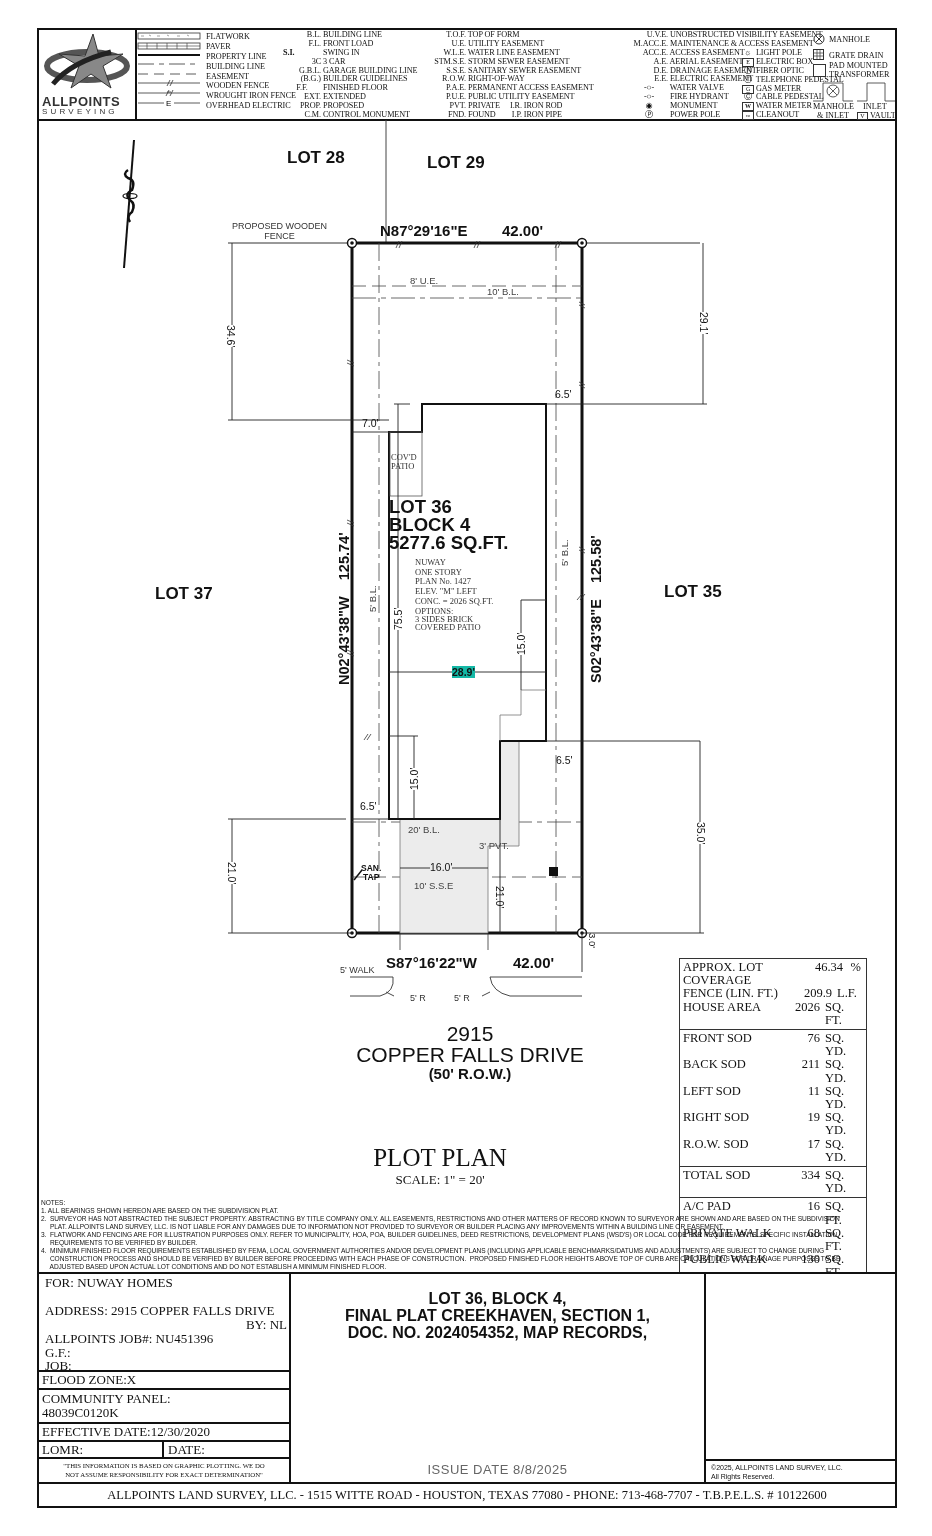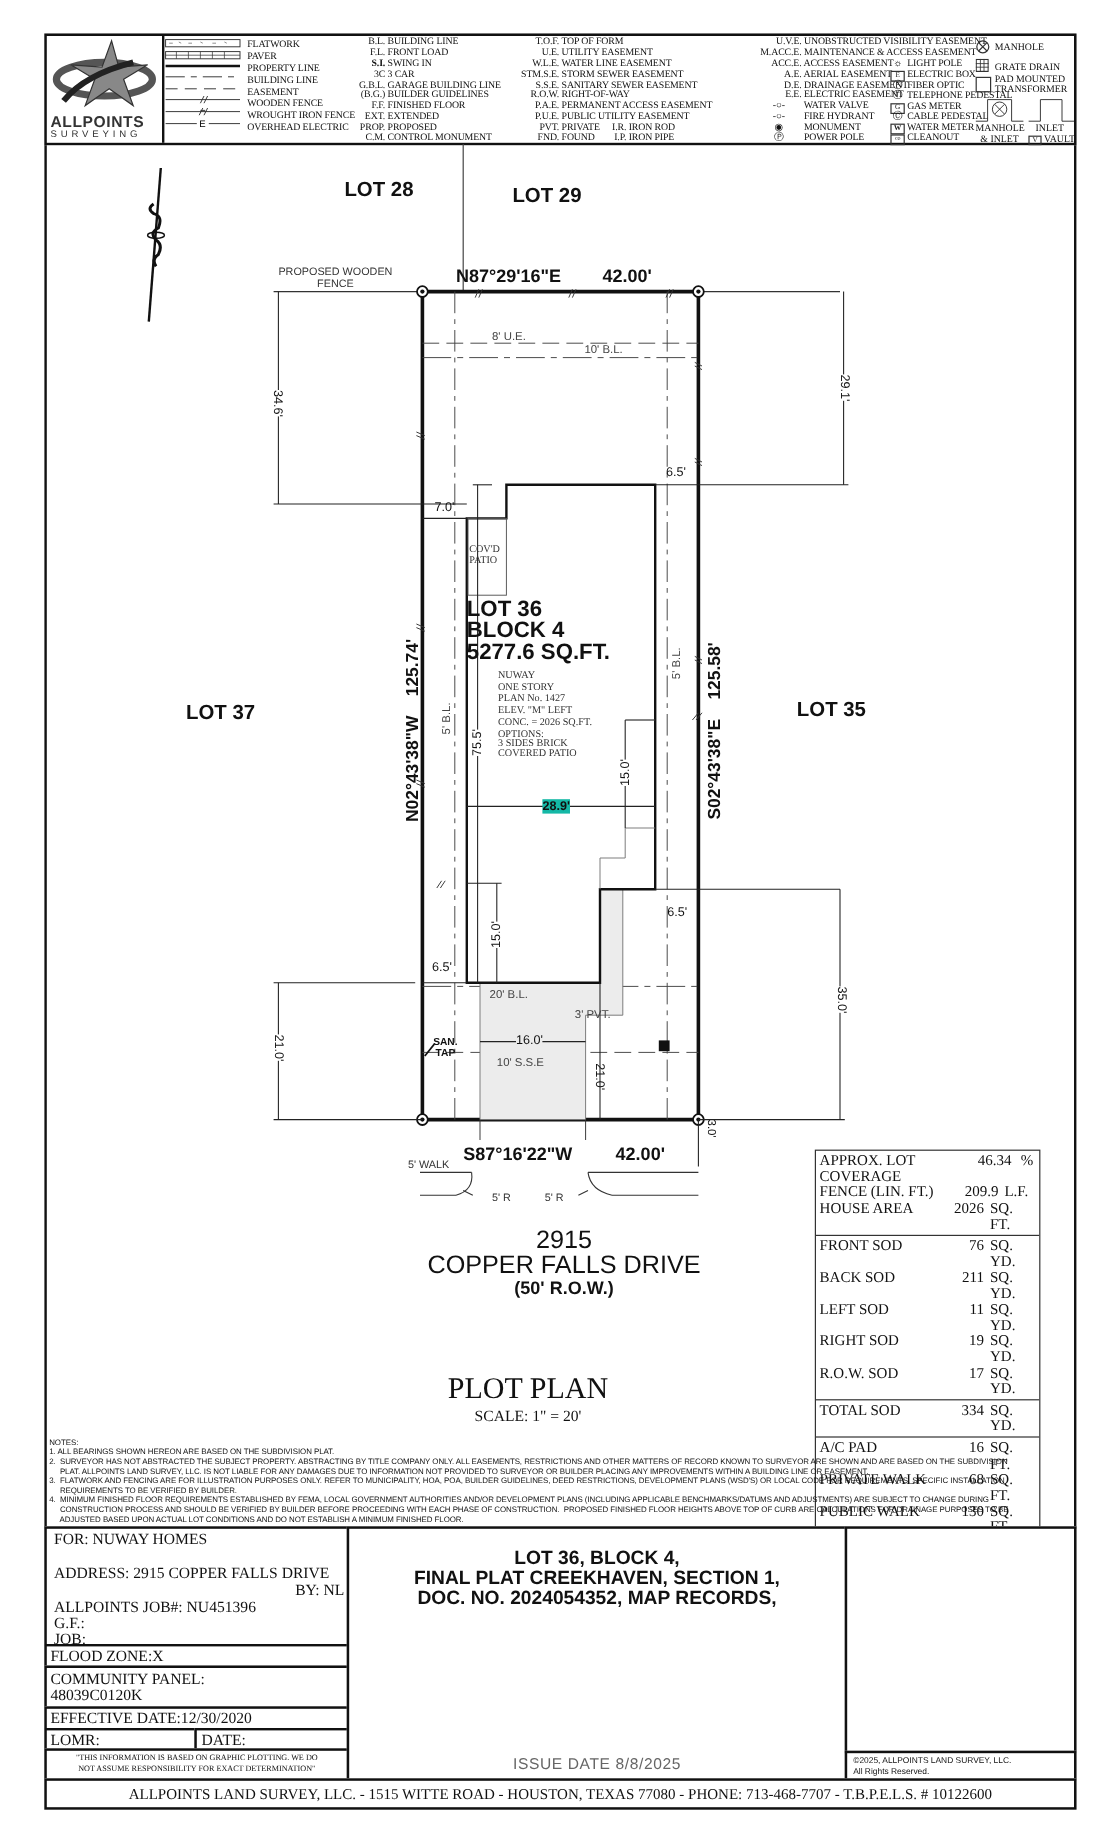--- a/index.html
+++ b/index.html
@@ -77,25 +77,25 @@
     <div style="height:9.9px">BUILDING LINE</div>
     <div style="height:9.9px">EASEMENT</div>
     <div style="height:9.9px">WOODEN FENCE</div>
     <div style="height:9.9px">WROUGHT IRON FENCE</div>
     <div style="height:9.9px">OVERHEAD ELECTRIC</div>
   </div>
 
   <div class="lg" style="left:244px;top:1px;">
     <div><span style="display:inline-block;width:38px;text-align:right;">B.L.</span> <span>BUILDING LINE</span></div>
     <div><span style="display:inline-block;width:38px;text-align:right;">F.L.</span> <span>FRONT LOAD</span></div>
-    <div><span style="display:inline-block;width:38px;text-align:right;font-weight:bold;">S.I.</span> <span>SWING IN</span></div>
+    <div><span style="display:inline-block;width:38px;text-align:left;font-weight:bold;">S.I.</span> <span>SWING IN</span></div>
     <div><span style="display:inline-block;width:38px;text-align:right;">3C</span> <span>3 CAR</span></div>
     <div><span style="display:inline-block;width:38px;text-align:right;">G.B.L.</span> <span>GARAGE BUILDING LINE</span></div>
     <div><span style="display:inline-block;width:38px;text-align:right;">(B.G.)</span> <span>BUILDER GUIDELINES</span></div>
-    <div><span style="display:inline-block;width:38px;text-align:right;">F.F.</span> <span>FINISHED FLOOR</span></div>
+    <div><span style="display:inline-block;width:38px;text-align:center;">F.F.</span> <span>FINISHED FLOOR</span></div>
     <div><span style="display:inline-block;width:38px;text-align:right;">EXT.</span> <span>EXTENDED</span></div>
     <div><span style="display:inline-block;width:38px;text-align:right;">PROP.</span> <span>PROPOSED</span></div>
     <div><span style="display:inline-block;width:38px;text-align:right;">C.M.</span> <span>CONTROL MONUMENT</span></div>
   </div>
 
   <div class="lg" style="left:385px;top:1px;">
     <div><span style="display:inline-block;width:42px;text-align:right;">T.O.F.</span> <span>TOP OF FORM</span></div>
     <div><span style="display:inline-block;width:42px;text-align:right;">U.E.</span> <span>UTILITY EASEMENT</span></div>
     <div><span style="display:inline-block;width:42px;text-align:right;">W.L.E.</span> <span>WATER LINE EASEMENT</span></div>
     <div><span style="display:inline-block;width:42px;text-align:right;">STM.S.E.</span> <span>STORM SEWER EASEMENT</span></div>

